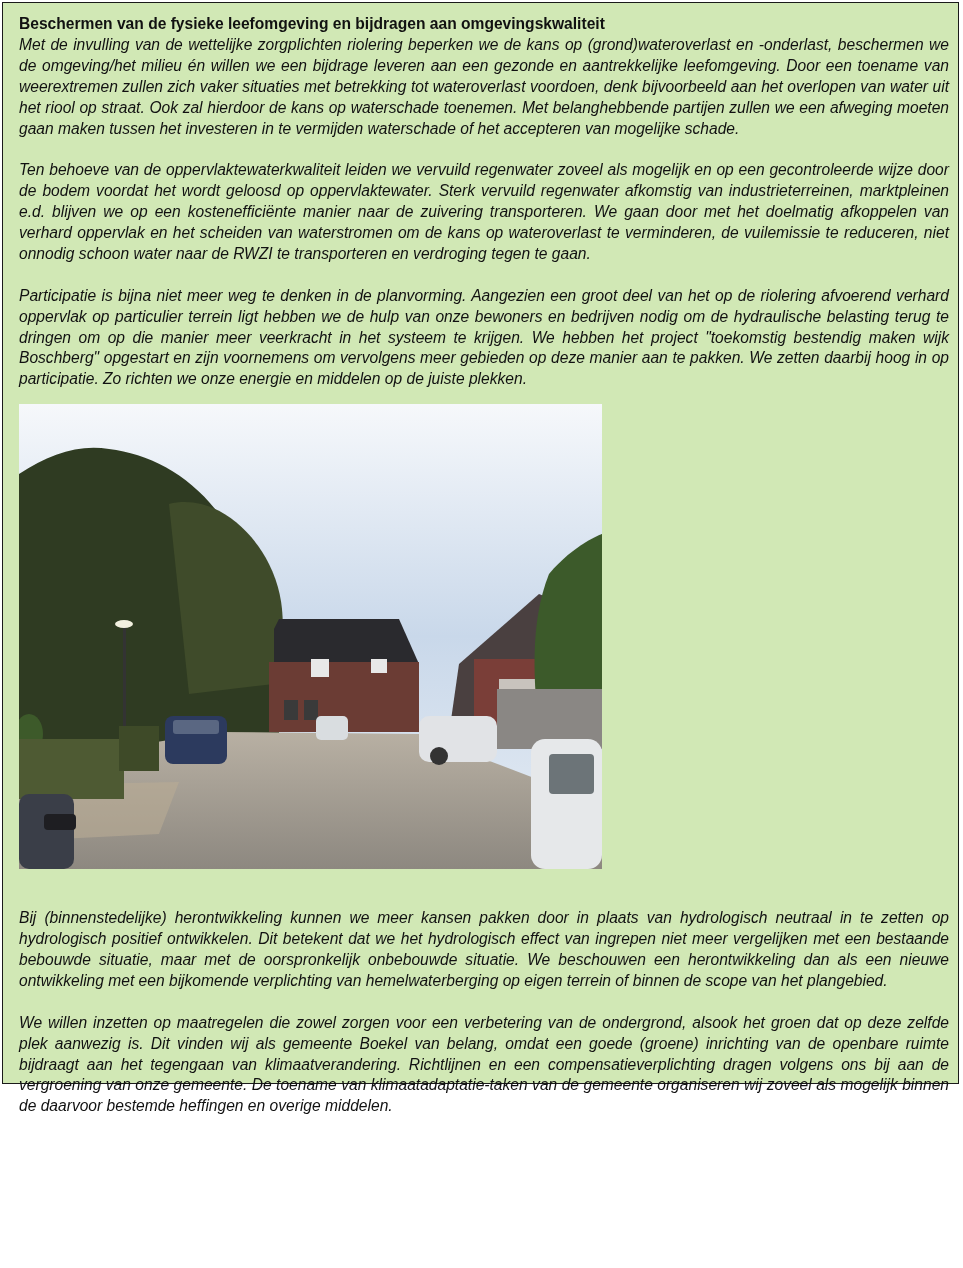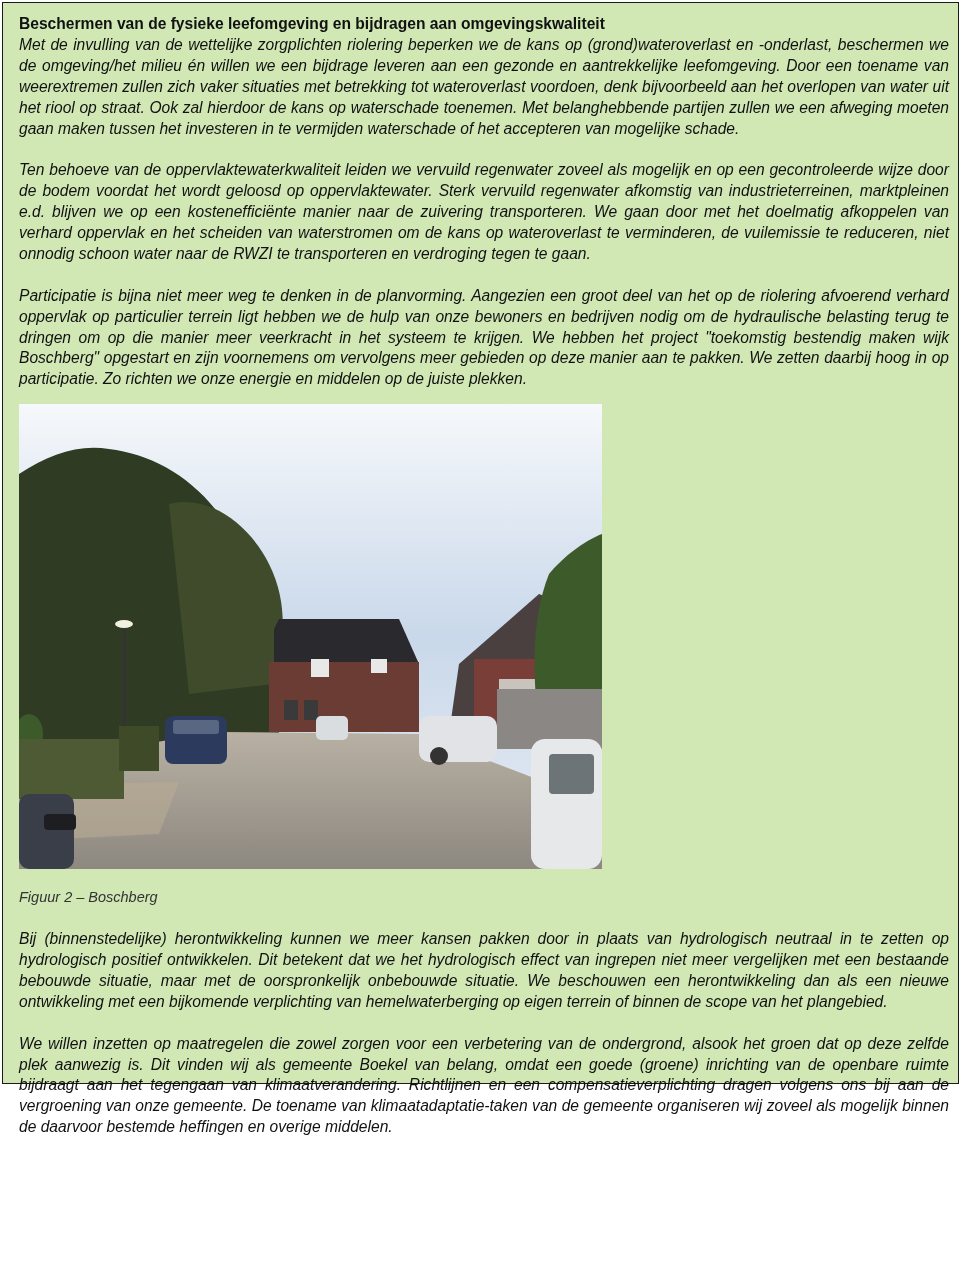--- a/index.html
+++ b/index.html
@@ -83,19 +83,18 @@
         <rect x="297" y="312" width="32" height="24" rx="5" fill="#d9dde0"></rect>
         <rect x="400" y="312" width="78" height="46" rx="10" fill="#e1e3e6"></rect>
         <circle cx="420" cy="352" r="9" fill="#333"></circle>
         <rect x="512" y="335" width="71" height="130" rx="14" fill="#e6e8ea"></rect>
         <rect x="530" y="350" width="45" height="40" rx="4" fill="#6c7478"></rect>
         <rect x="0" y="390" width="55" height="75" rx="10" fill="#3a3e48"></rect>
         <rect x="25" y="410" width="32" height="16" rx="4" fill="#1e1e22"></rect>
       </svg>
     </div>
 
-    <p class="caption">Figuur 2 – Boschberg</p>
     <div class="gap"></div>
     <p class="para">Bij (binnenstedelijke) herontwikkeling kunnen we meer kansen pakken door in plaats van hydrologisch neutraal in te zetten op hydrologisch positief ontwikkelen. Dit betekent dat we het hydrologisch effect van ingrepen niet meer vergelijken met een bestaande bebouwde situatie, maar met de oorspronkelijk onbebouwde situatie. We beschouwen een herontwikkeling dan als een nieuwe ontwikkeling met een bijkomende verplichting van hemelwaterberging op eigen terrein of binnen de scope van het plangebied.</p>
     <div class="gap"></div>
     <p class="para">We willen inzetten op maatregelen die zowel zorgen voor een verbetering van de ondergrond, alsook het groen dat op deze zelfde plek aanwezig is. Dit vinden wij als gemeente Boekel van belang, omdat een goede (groene) inrichting van de openbare ruimte bijdraagt aan het tegengaan van klimaatverandering. Richtlijnen en een compensatieverplichting dragen volgens ons bij aan de vergroening van onze gemeente. De toename van klimaatadaptatie-taken van de gemeente organiseren wij zoveel als mogelijk binnen de daarvoor bestemde heffingen en overige middelen.</p>
   </div>
 </div>
 
 </body></html>

